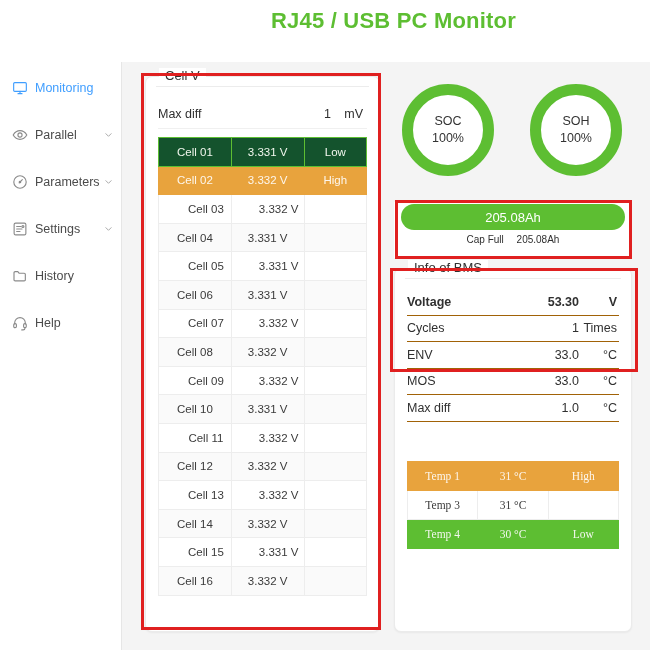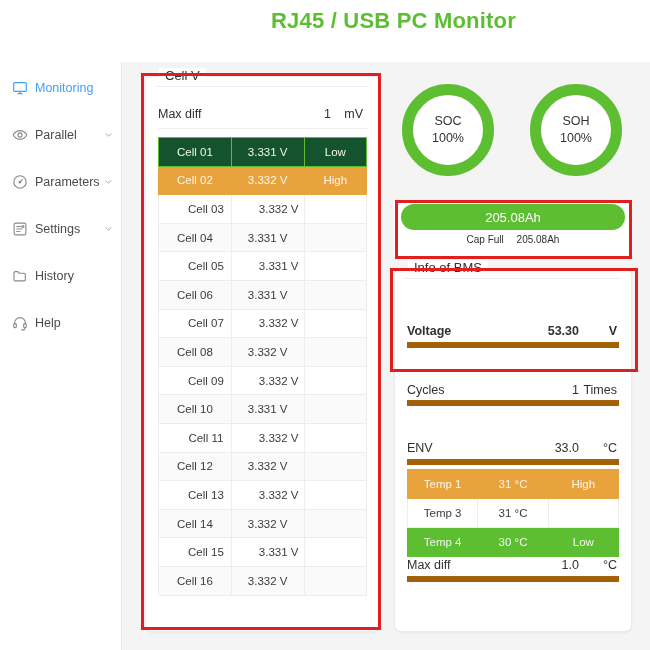--- a/index.html
+++ b/index.html
@@ -165,35 +165,35 @@
   .cap-sub span { margin: 0 5px; }
 
   
   #bms-card { left: 272px; top: 206px; width: 238px; height: 364px; }
   .bms-list {
     position: absolute; top: 20px; left: 12px; right: 12px;
   }
   .bms-row {
     display: flex; align-items: center;
     height: 26.5px;
-    border-bottom: 6px solid #a16207;
+    border-bottom: 1px solid #a16207;
     font-size: 12.5px;
     color: #303030;
-    margin-top: 32px;
   }
   .bms-row.bold { font-weight: bold; }
   .bms-k { flex: 1; text-align: left; }
   .bms-v { width: 62px; text-align: right; }
   .bms-u { width: 40px; text-align: right; padding-right: 2px; }
 
   .temp-table {
-    position: absolute; top: 200px; left: 12px; right: 12px;
+    position: absolute; top: 192px; left: 12px; right: 12px;
     width: calc(100% - 24px);
     border-collapse: collapse;
     table-layout: fixed;
+    font-family: Liberation Serif, serif;
   }
   .temp-table td {
     height: 29px;
     font-size: 11.5px;
     text-align: center;
     color: #3a3a3a;
     border: 1px solid #ededed;
     vertical-align: middle;
     padding: 0;
   }

